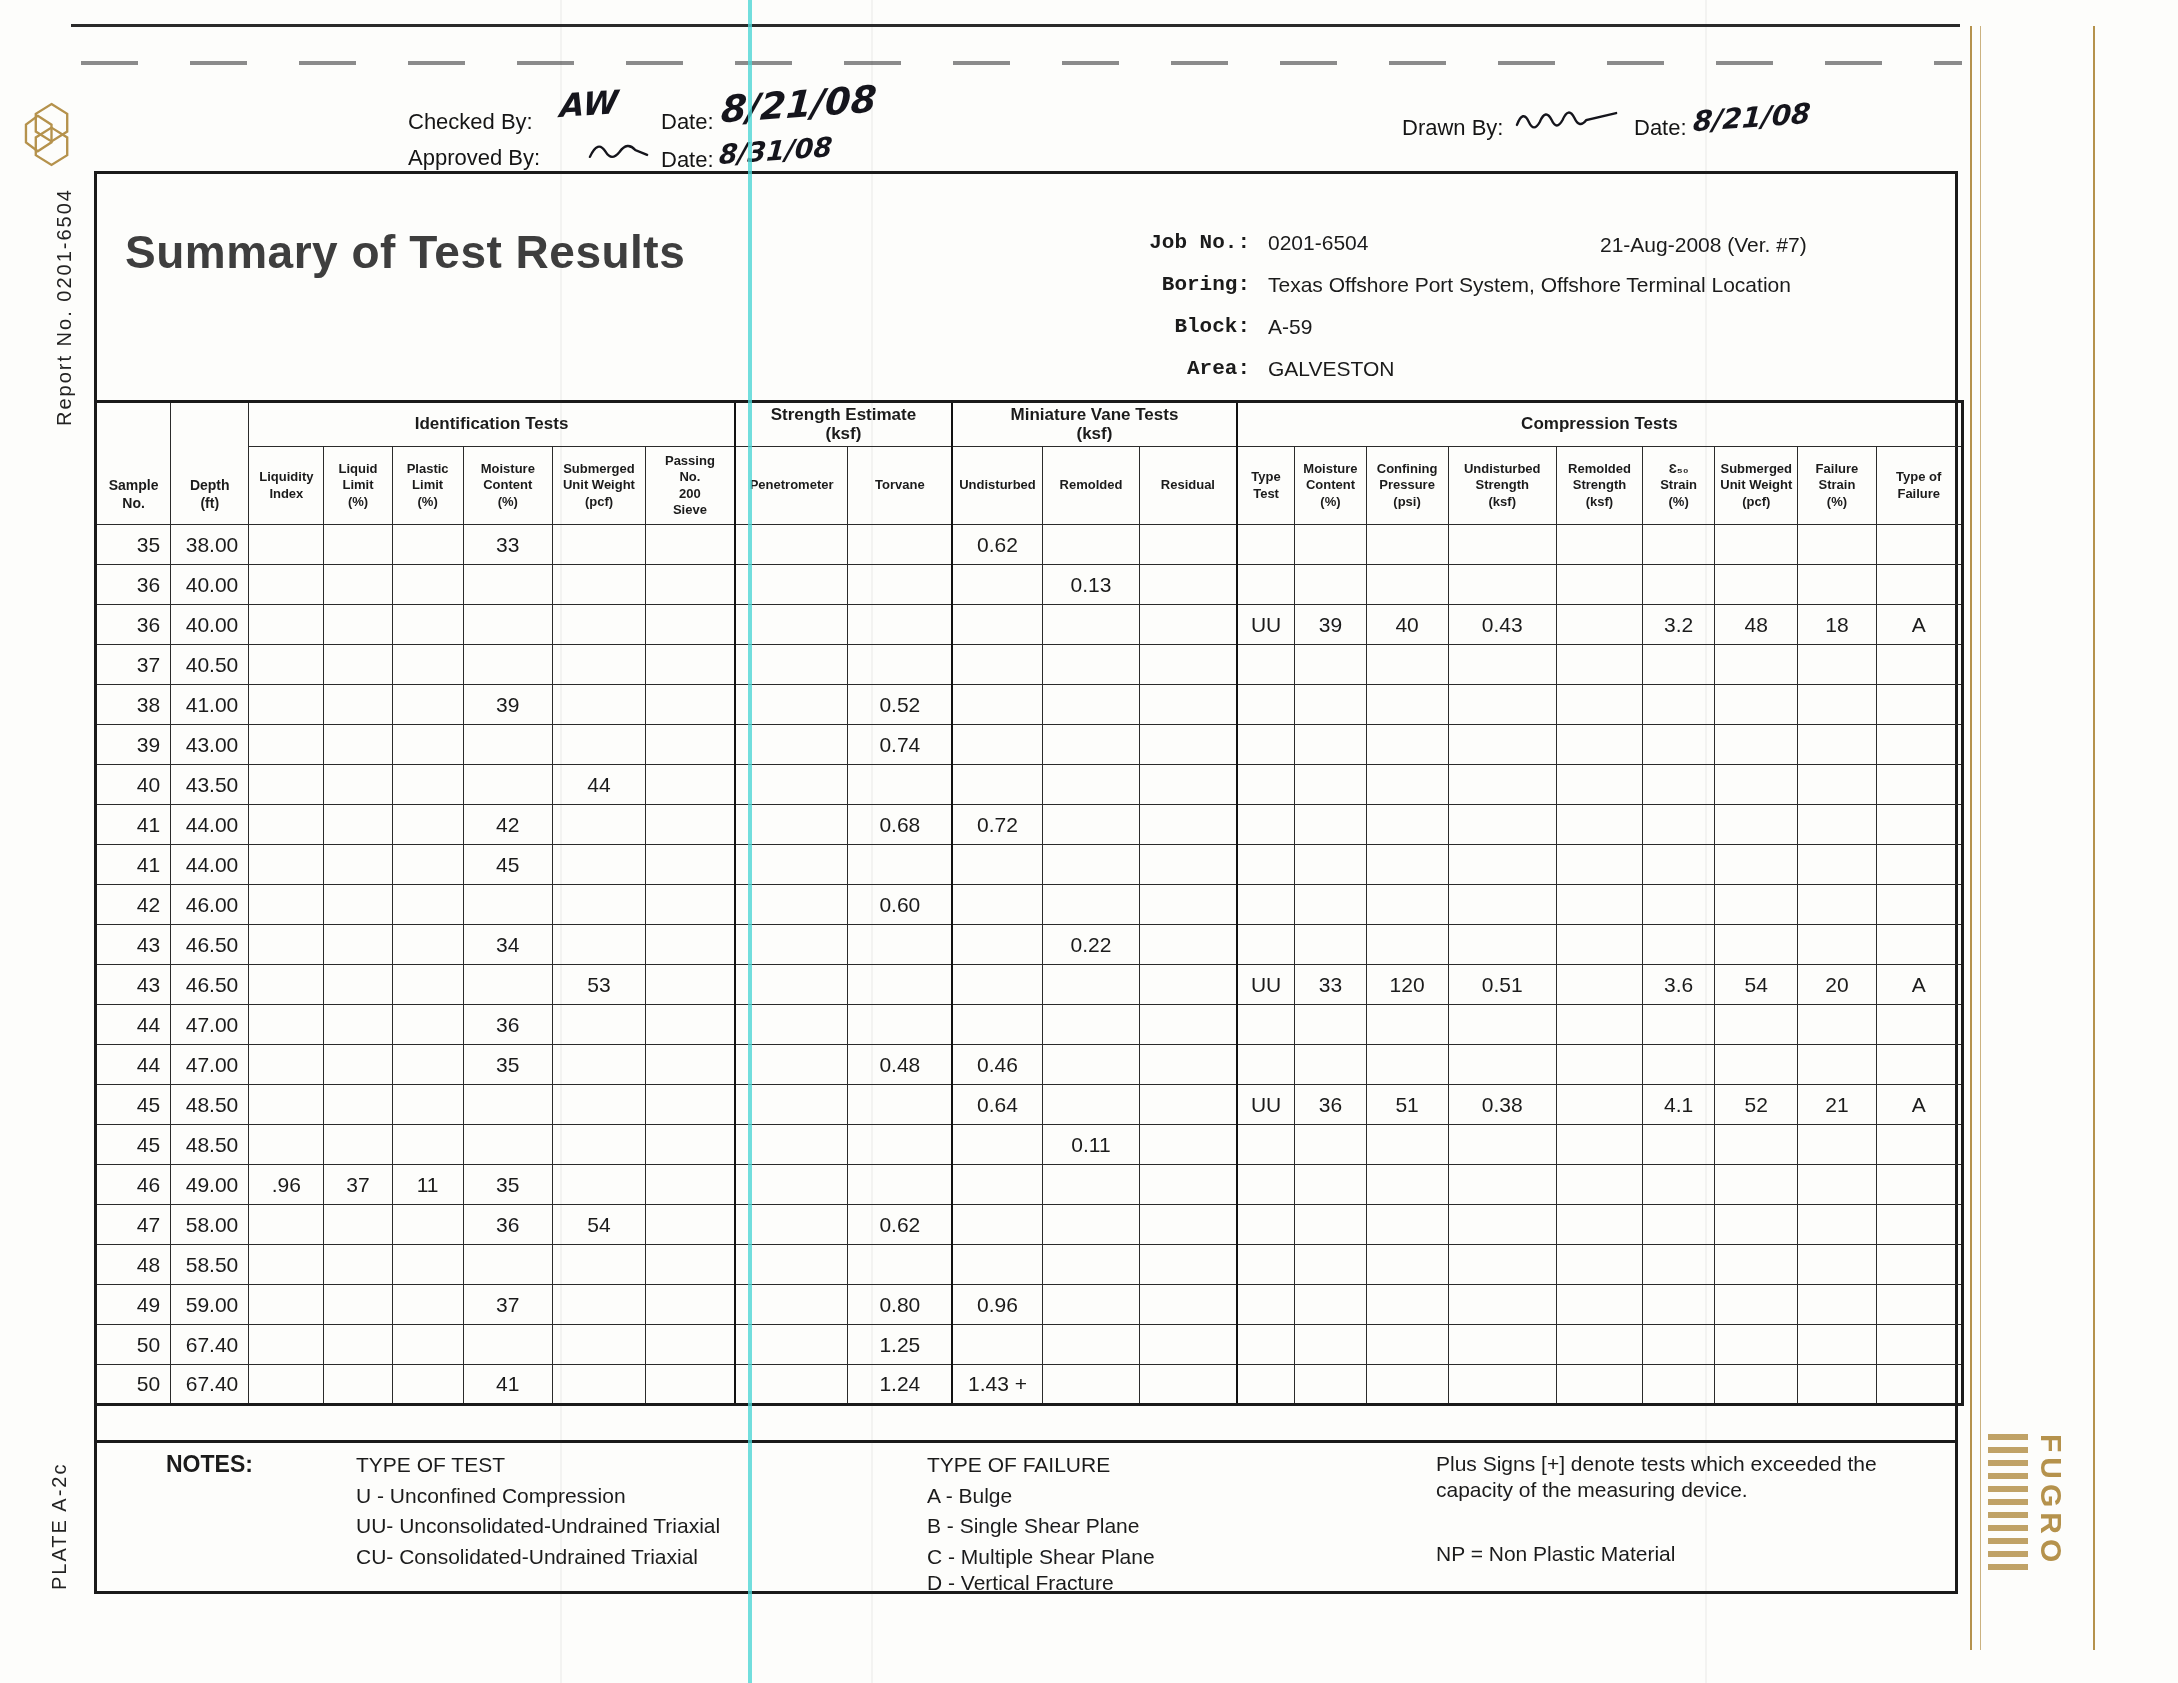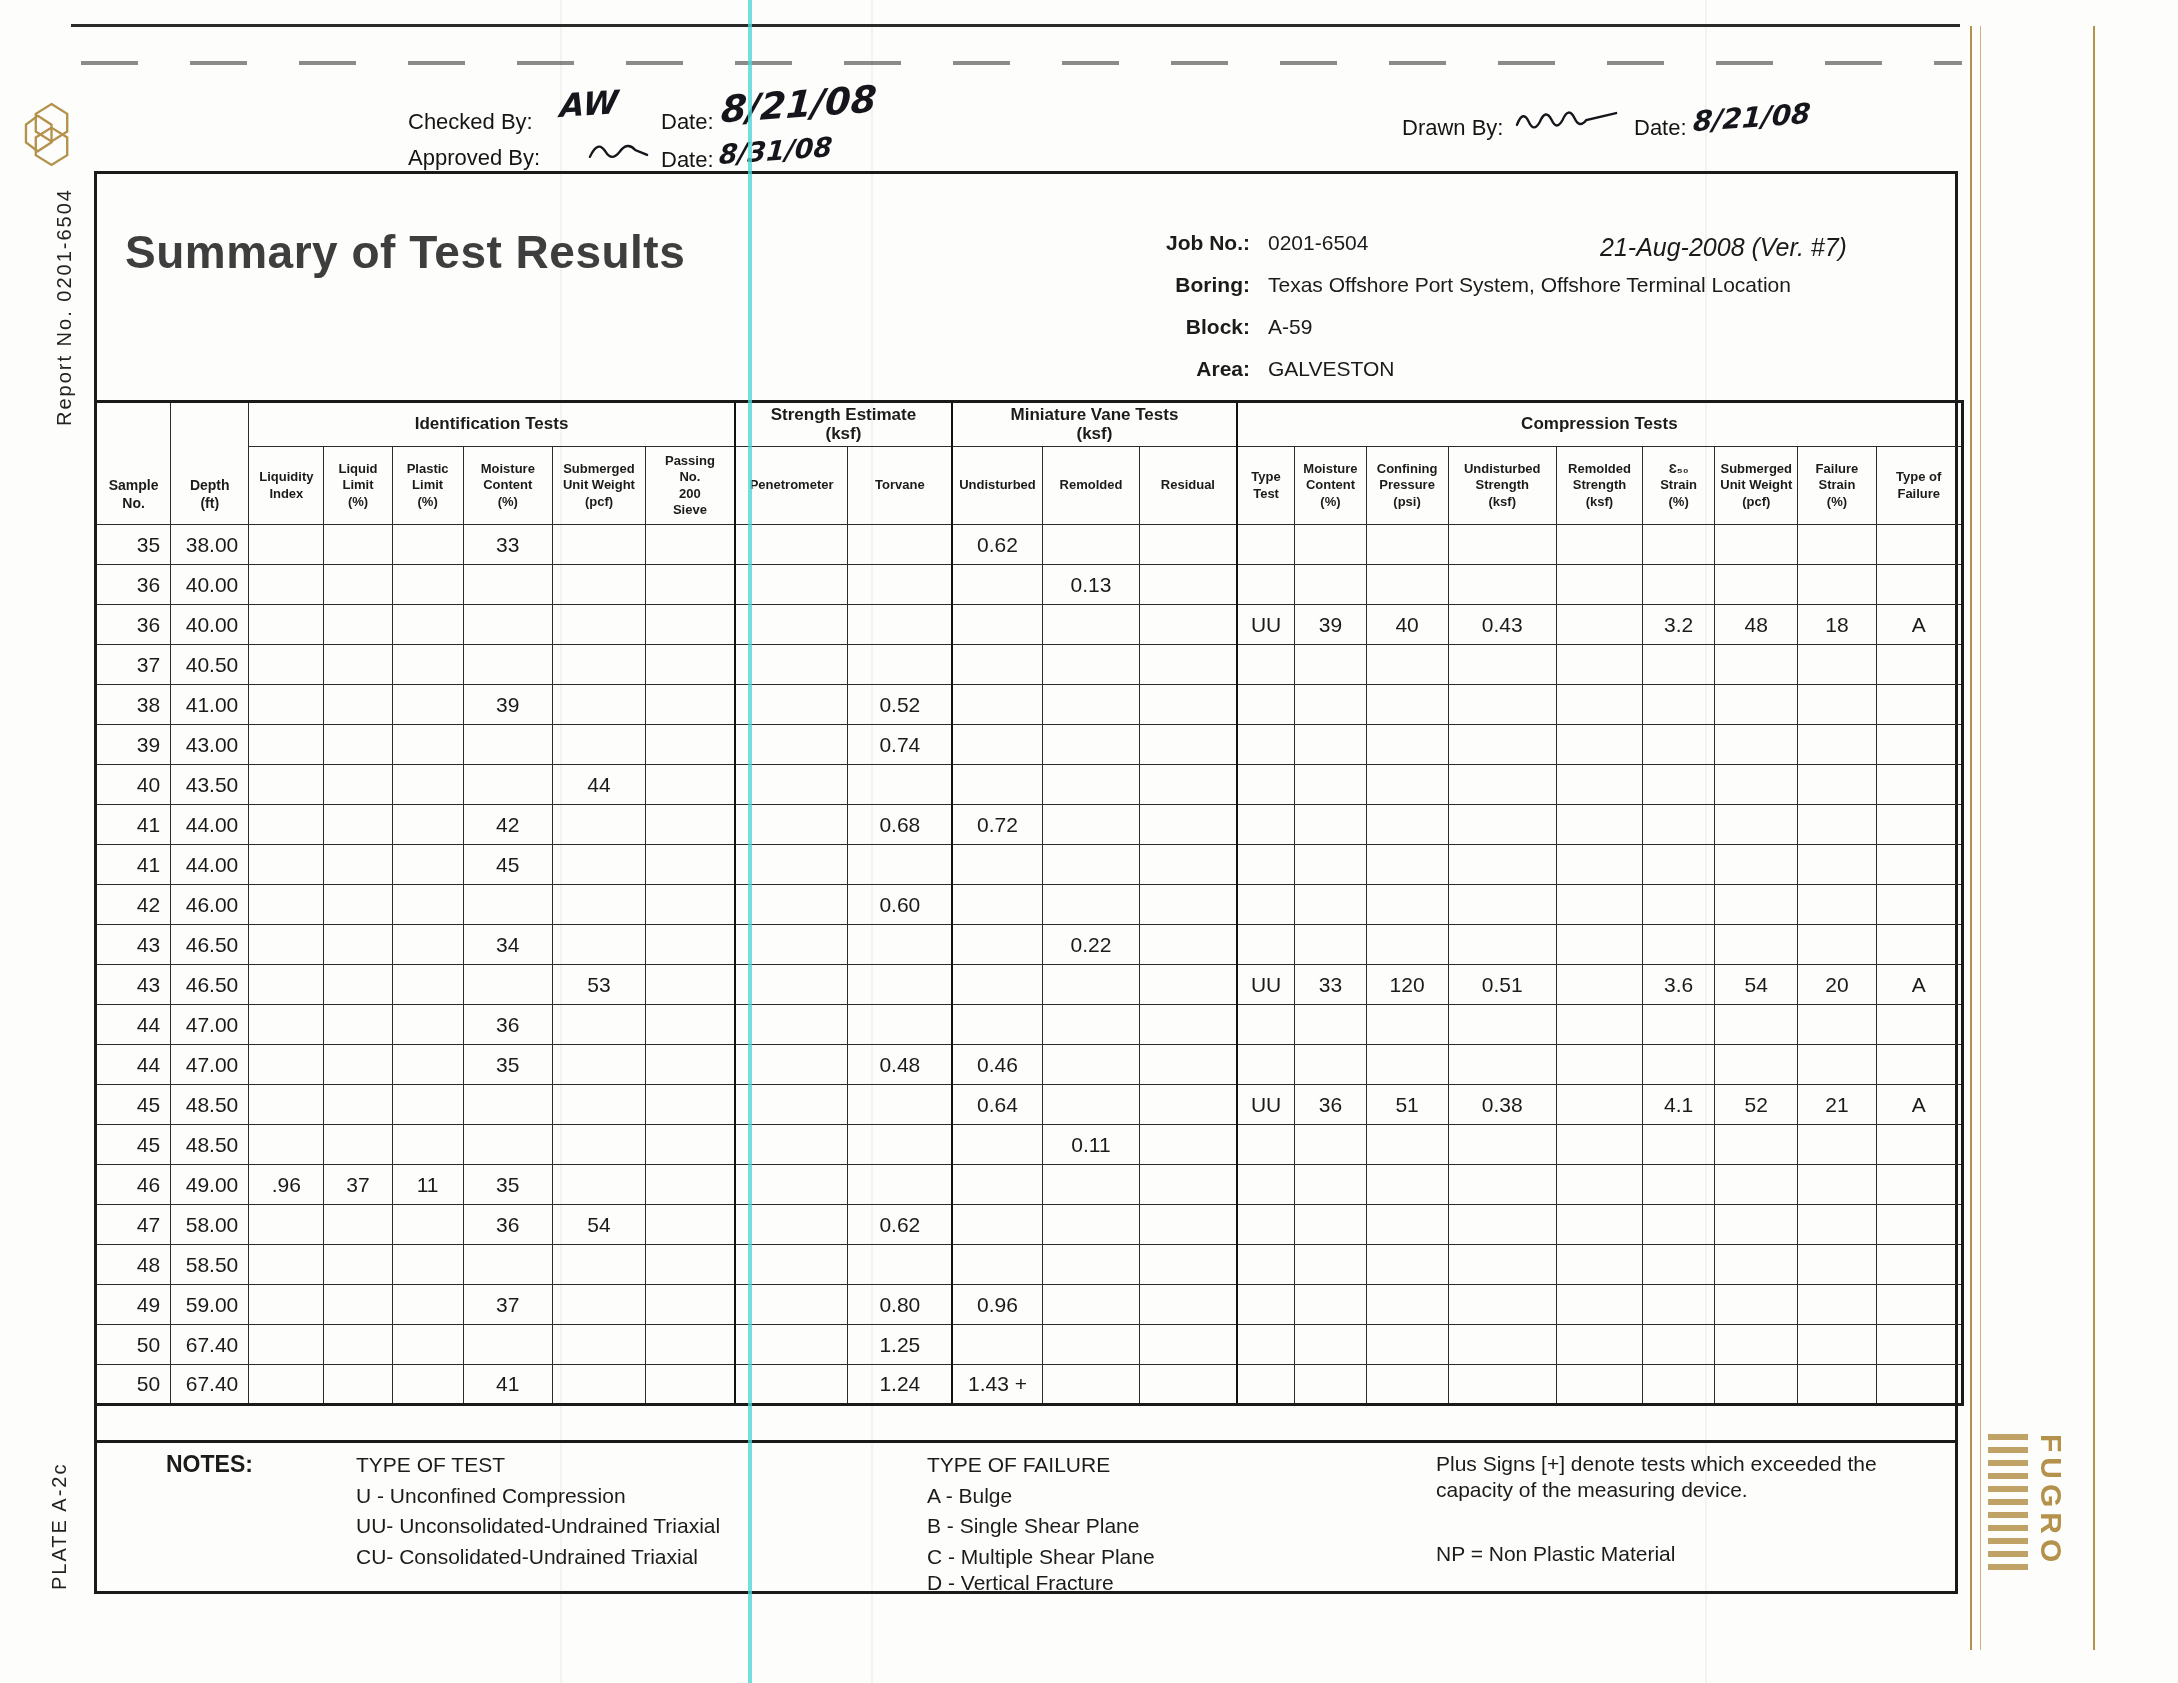--- a/index.html
+++ b/index.html
@@ -36,23 +36,23 @@
   .sig-svg { position: absolute; }
 
   
   .main-box { position: absolute; left: 94px; top: 171px; width: 1864px; height: 1423px;
               border: 3px solid #1a1a1a; background: transparent; }
   .page-title { position: absolute; left: 28px; top: 51px; font-size: 46px; font-weight: bold;
                 color: #3e3e3e; letter-spacing: 0.5px; }
 
   .info-block { position: absolute; left: 995px; top: 57px; width: 851px; }
   .info-row { display: flex; height: 42px; align-items: flex-start; font-size: 21px; }
-  .info-label { width: 158px; text-align: right; font-weight: bold; }
+  .info-label { width: 158px; text-align: right; font-weight: bold; font-family: Liberation Mono, monospace; }
   .info-value { margin-left: 18px; white-space: nowrap; }
-  .info-version { position: absolute; left: 1503px; top: 59px; font-size: 25px; white-space: nowrap; font-style: italic; }
+  .info-version { position: absolute; left: 1503px; top: 59px; font-size: 21px; white-space: nowrap; }
 
   
   .data-table { position: absolute; left: -3px; top: 226px; width: 1870px;
                 border-collapse: collapse; table-layout: fixed; border: 3px solid #1a1a1a; }
   .data-table th, .data-table td { border: 1px solid #2b2b2b; overflow: hidden; }
   th.grp { height: 45px; font-size: 17px; font-weight: bold; white-space: pre-line;
            vertical-align: middle; line-height: 1.1; }
   th.sub { height: 78px; font-size: 13px; font-weight: bold; white-space: pre-line;
            vertical-align: middle; line-height: 1.25; padding: 1px; }
   th.corner { vertical-align: bottom; padding-bottom: 12px; font-size: 14px; }

